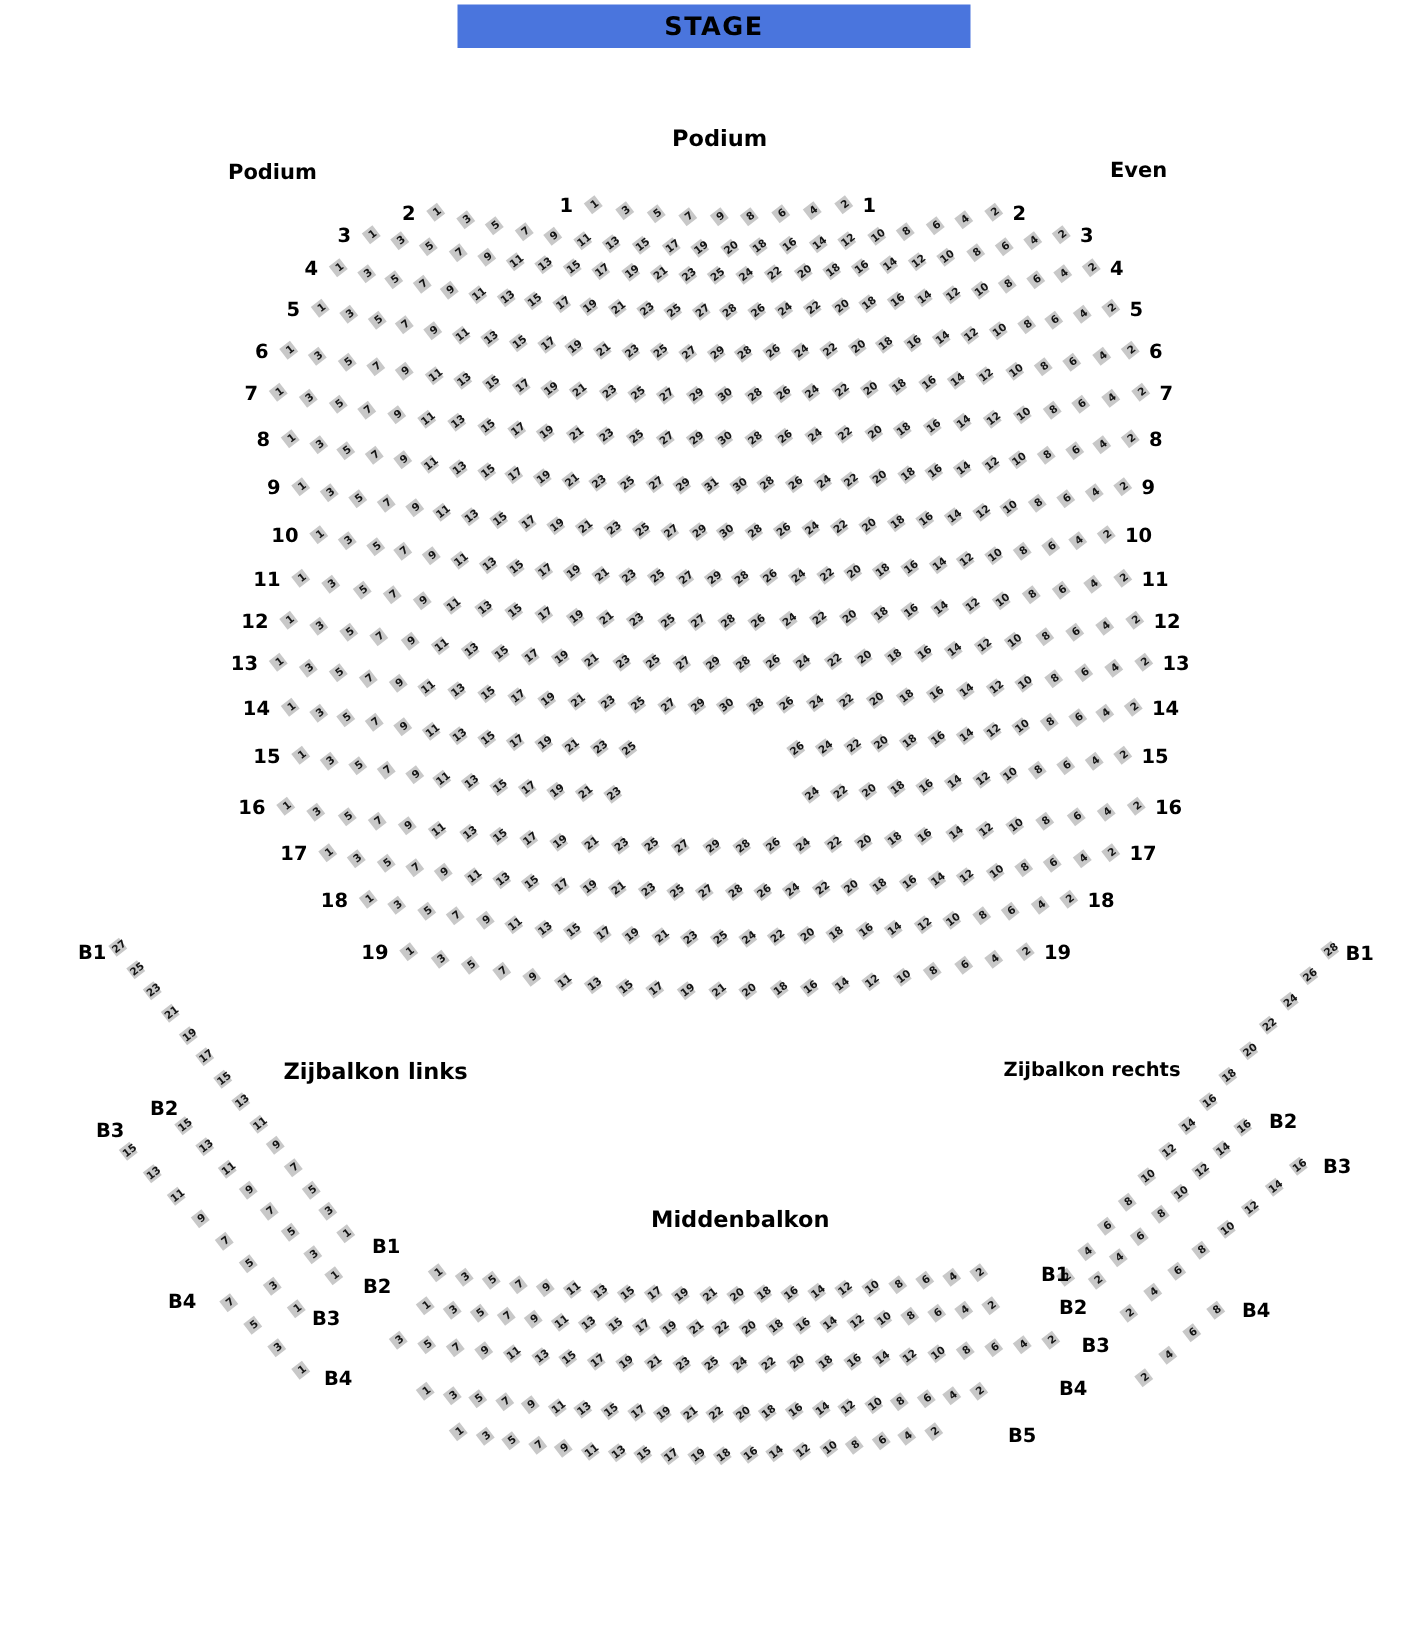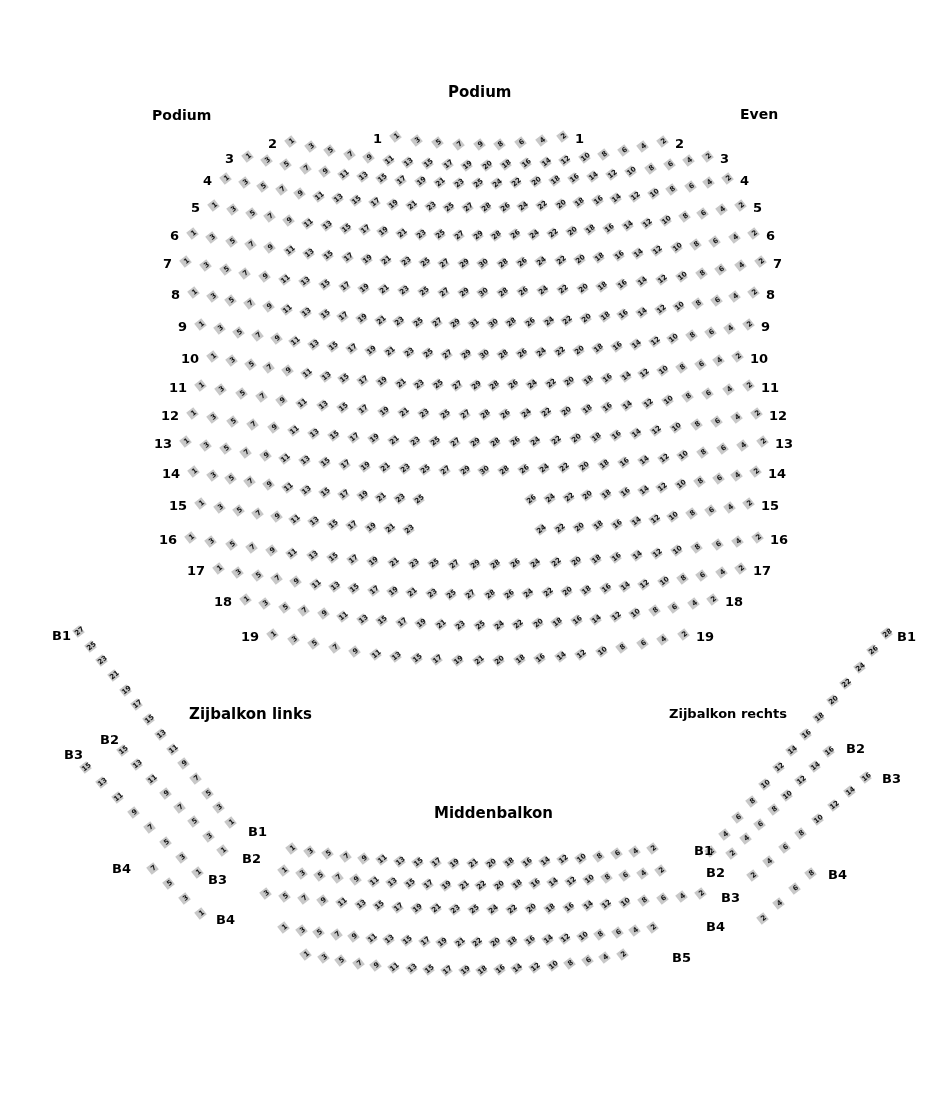--- a/index.html
+++ b/index.html
@@ -31,20 +31,21 @@
   .rowlabel{
     position:absolute;font-size:13px;font-weight:bold;color:#000;white-space:nowrap;
   }
   .rowlabel.r{transform:translate(-100%,-50%);}
   .rowlabel.l{transform:translate(0,-50%);}
 </style>
 </head>
 <body>
 
 <div id="canvas">
+  <div class="stage" id="stage" style="background: rgb(74, 117, 221); color: rgb(0, 0, 0);">STAGE</div>
   <div class="title t-podium">Podium</div>
   <div class="title t-oneven">Podium</div>
   <div class="title t-even">Even</div>
   <div class="title t-zbl">Zijbalkon links</div>
   <div class="title t-zbr">Zijbalkon rechts</div>
   <div class="title t-mb">Middenbalkon</div>
   <div id="seats">
       <div class="seat" style="left: 390.5px; top: 131.5px; background: rgb(200, 200, 200);">
         <span style="color: rgb(20, 20, 20);">1</span>
       </div>

